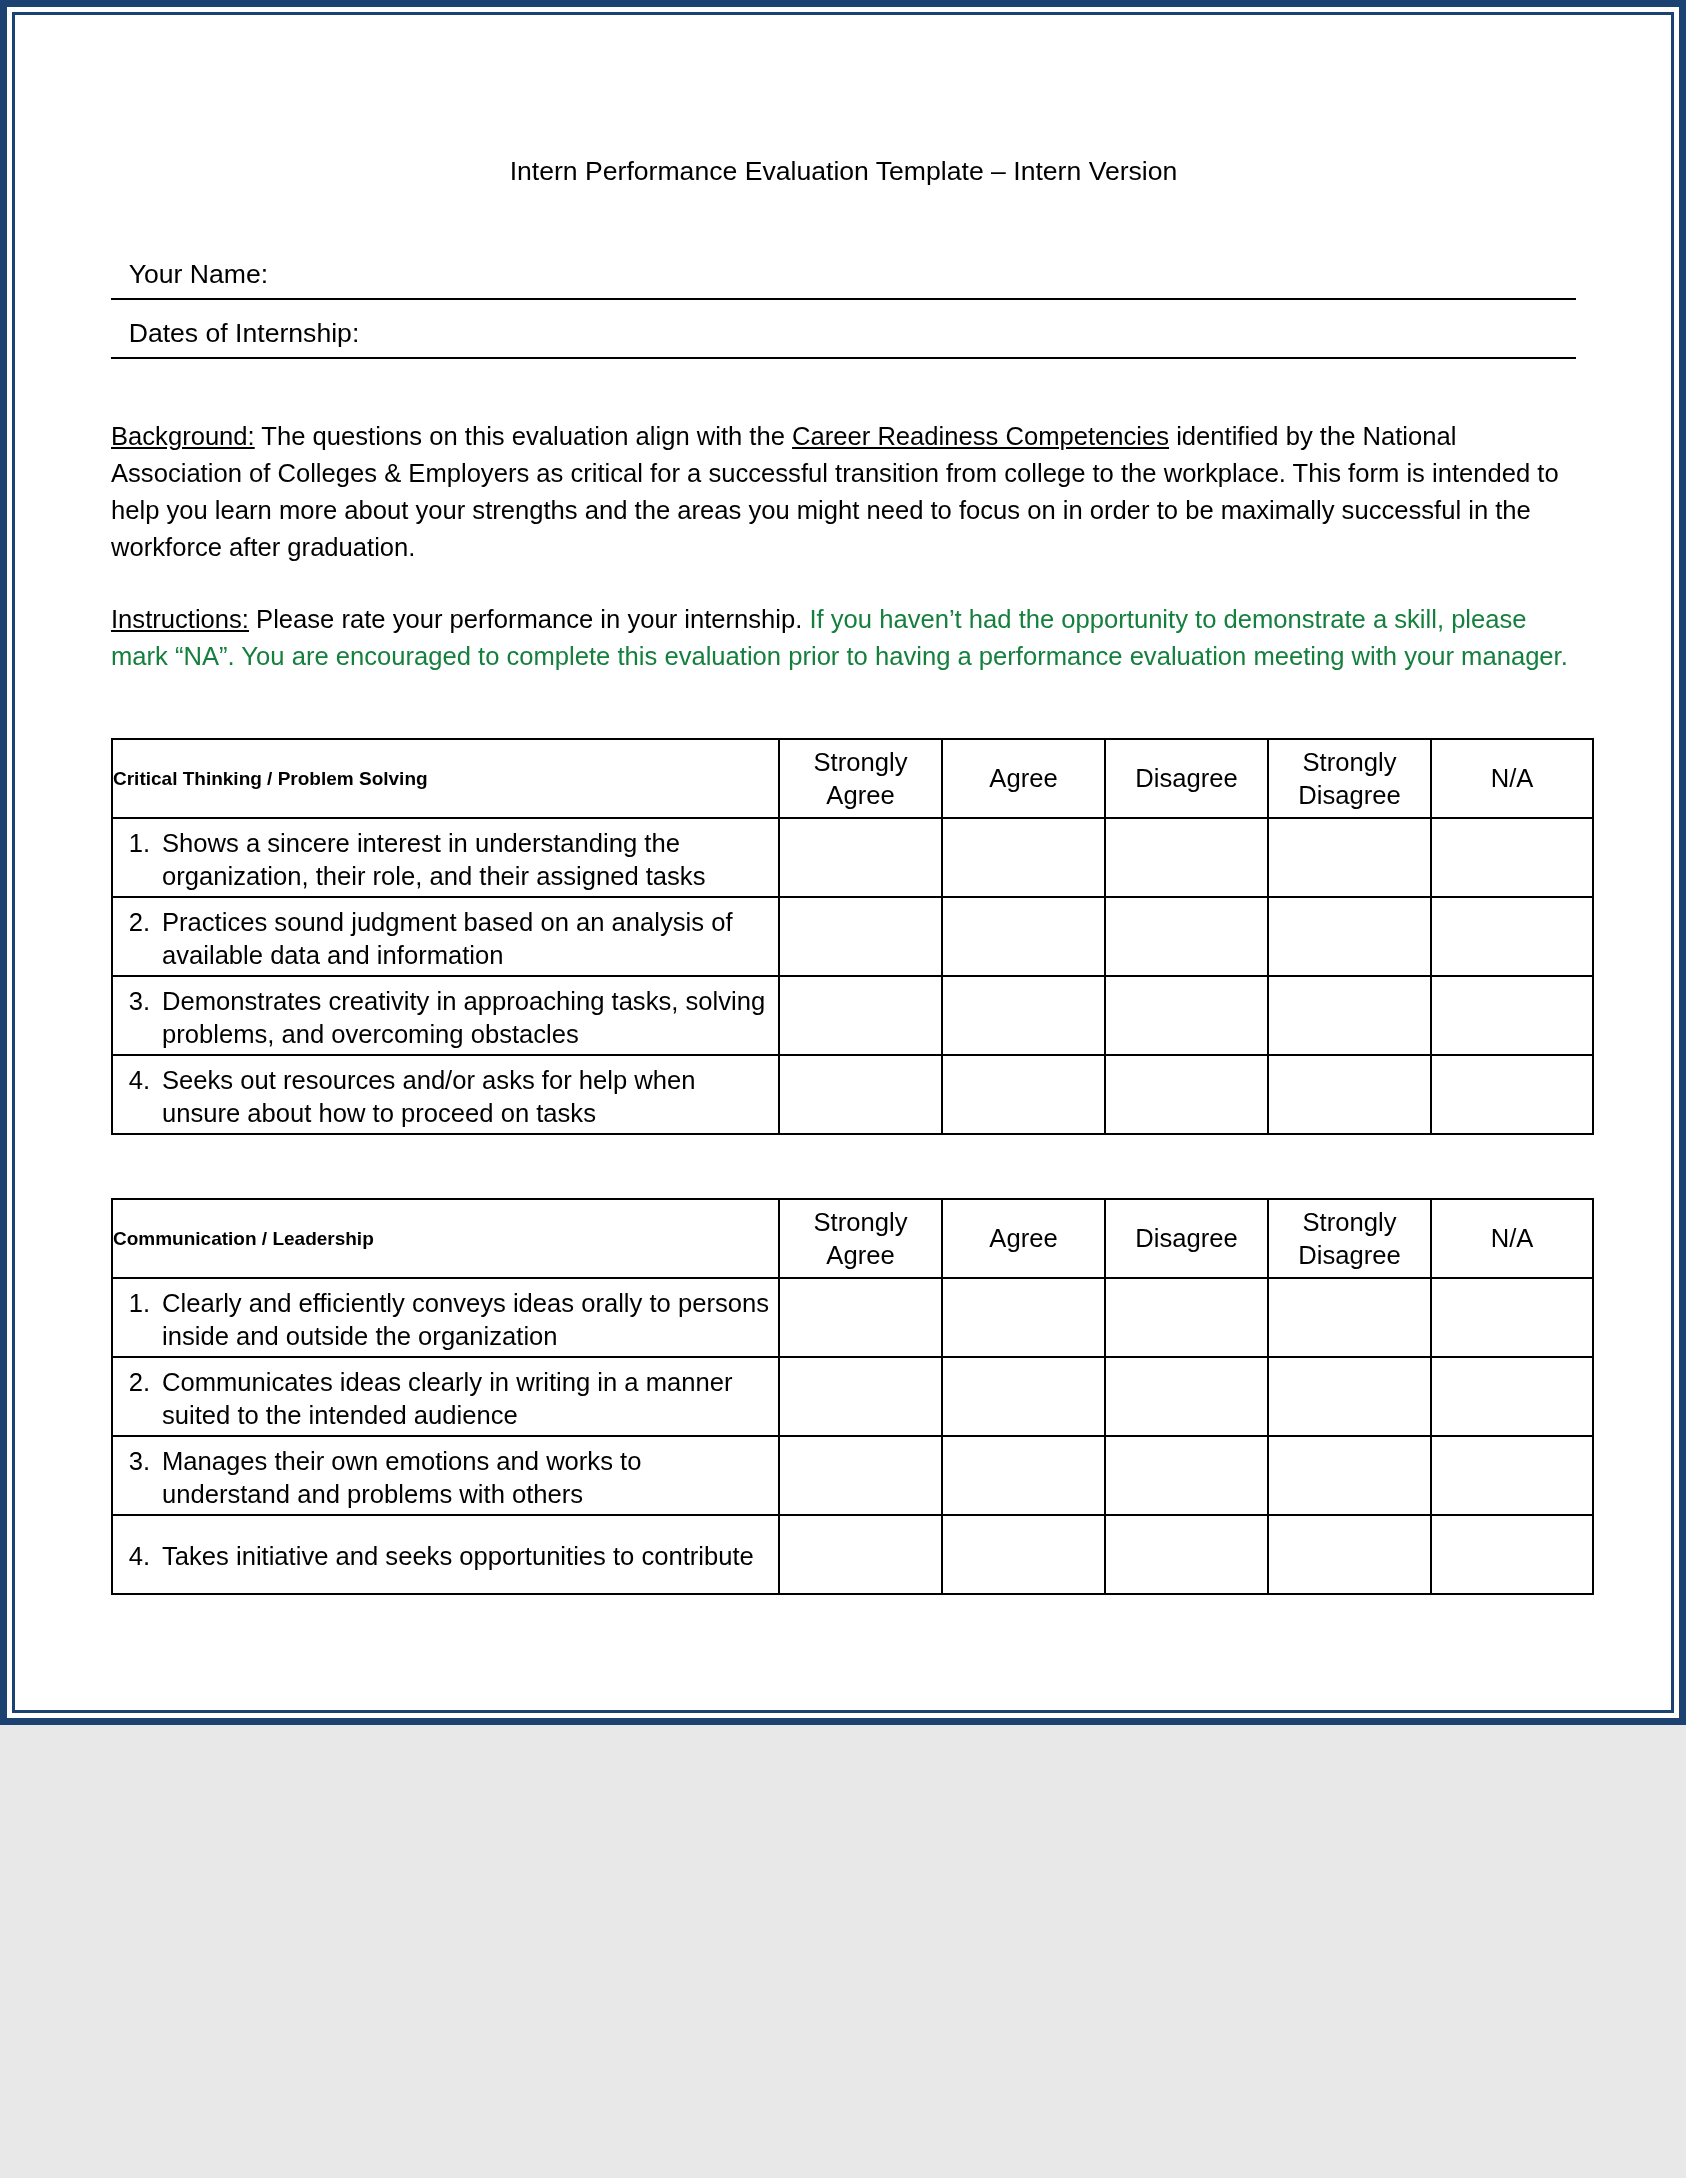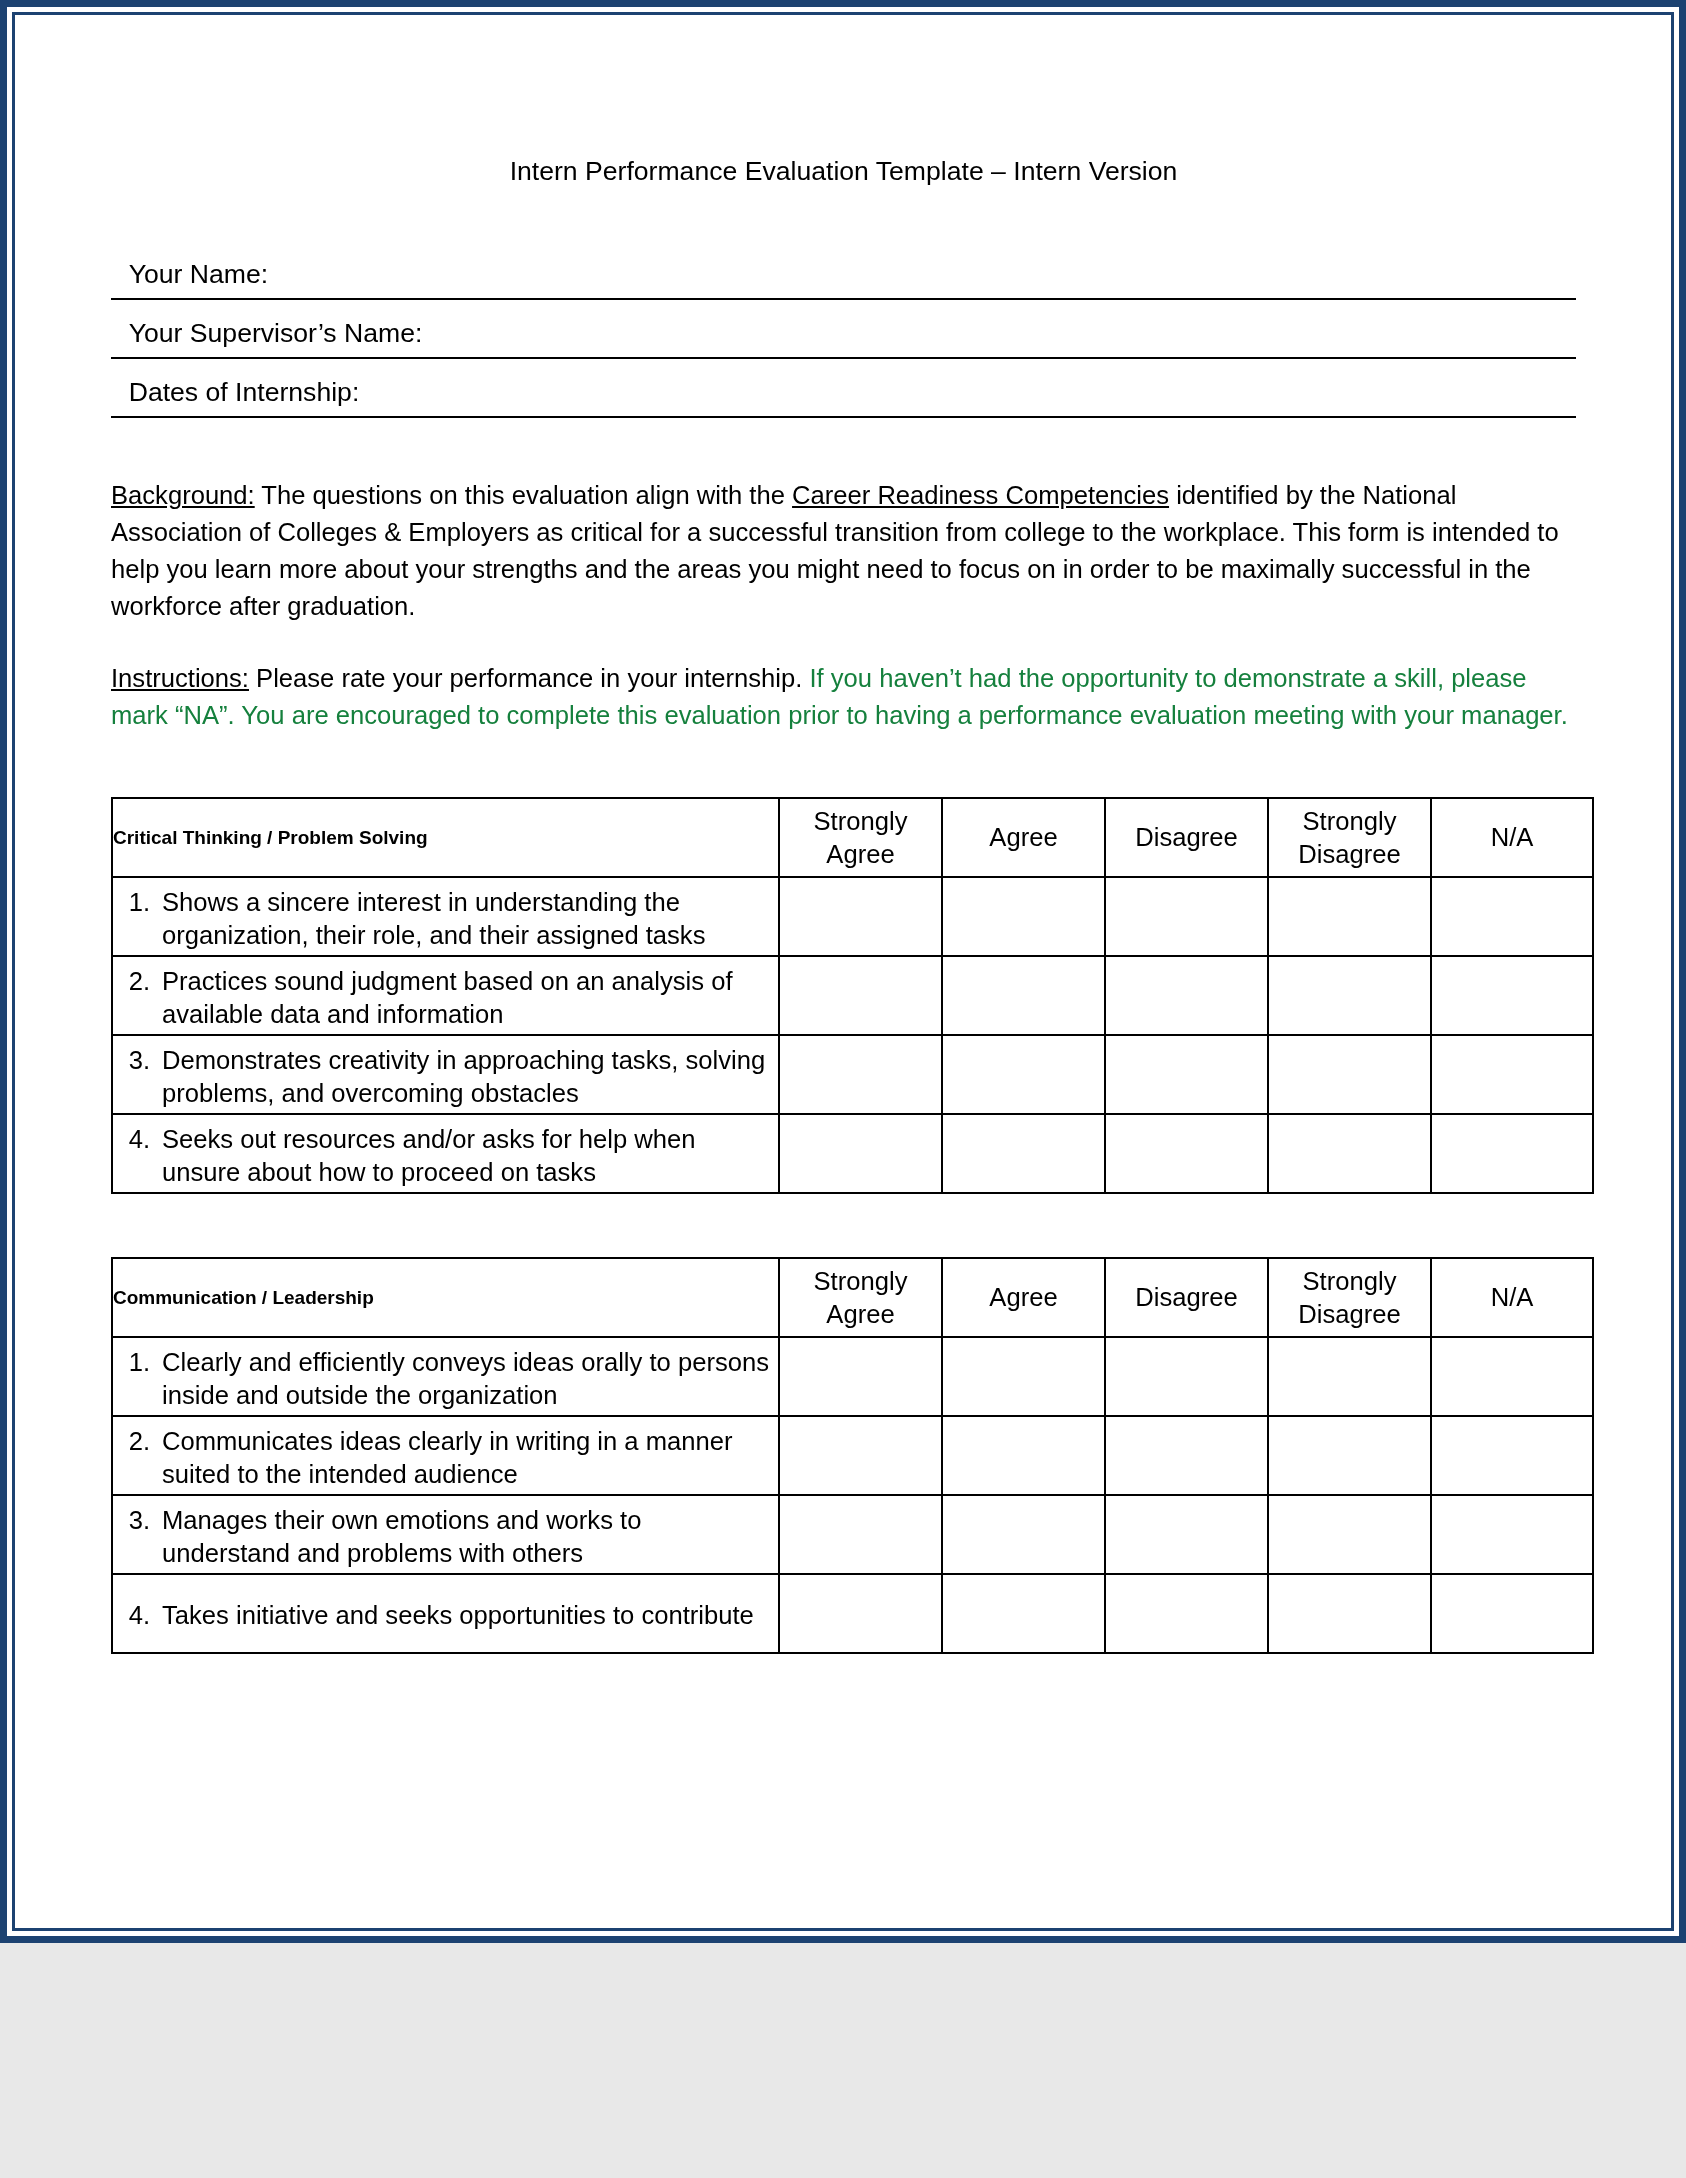--- a/index.html
+++ b/index.html
@@ -2,21 +2,21 @@
 <html><head>
 <meta charset="utf-8">
 <style>
   * { box-sizing: border-box; }
   html, body { margin: 0; padding: 0; background: #e8e8e8; }
   body { font-family: "Liberation Sans", sans-serif; color: #000; }
 
   .page {
     position: relative;
     width: 1686px;
-    height: 1943px;
+    height: 1725px;
     margin: 0 auto;
     background: #ffffff;
     border: 7.9px solid #1c4271;
   }
   .inner-frame {
     position: absolute;
     inset: 4.9px;
     border: 3px solid #1c4271;
     pointer-events: none;
   }
@@ -95,23 +95,20 @@
 
 <div class="page">
   <div class="inner-frame"></div>
   <div class="content">
 
     <h1 class="doc-title">Intern Performance Evaluation Template – Intern Version</h1>
 
     <div class="fields">
       <div class="field-row">
         <span>Your Name:</span>
-      </div>
-      <div class="field-row">
-        <span>Your Supervisor’s Name:</span>
       </div>
       <div class="field-row">
         <span>Dates of Internship:</span>
       </div>
     </div>
 
     <p class="para background-para"><span class="ul">Background:</span><span> The questions on this evaluation align with the </span><a class="doclink">Career Readiness Competencies</a><span> identified by the National Association of Colleges &amp; Employers as critical for a successful transition from college to the workplace.  This form is intended to help you learn more about your strengths and the areas you might need to focus on in order to be maximally successful in the workforce after graduation.</span></p>
 
     <p class="para instructions-para"><span class="ul">Instructions:</span><span> Please rate your performance in your internship.</span><span class="gray">  If you haven’t had the opportunity to demonstrate a skill, please mark “NA”.  You are encouraged to complete this evaluation prior to having a performance evaluation meeting with your manager.</span></p>
 

